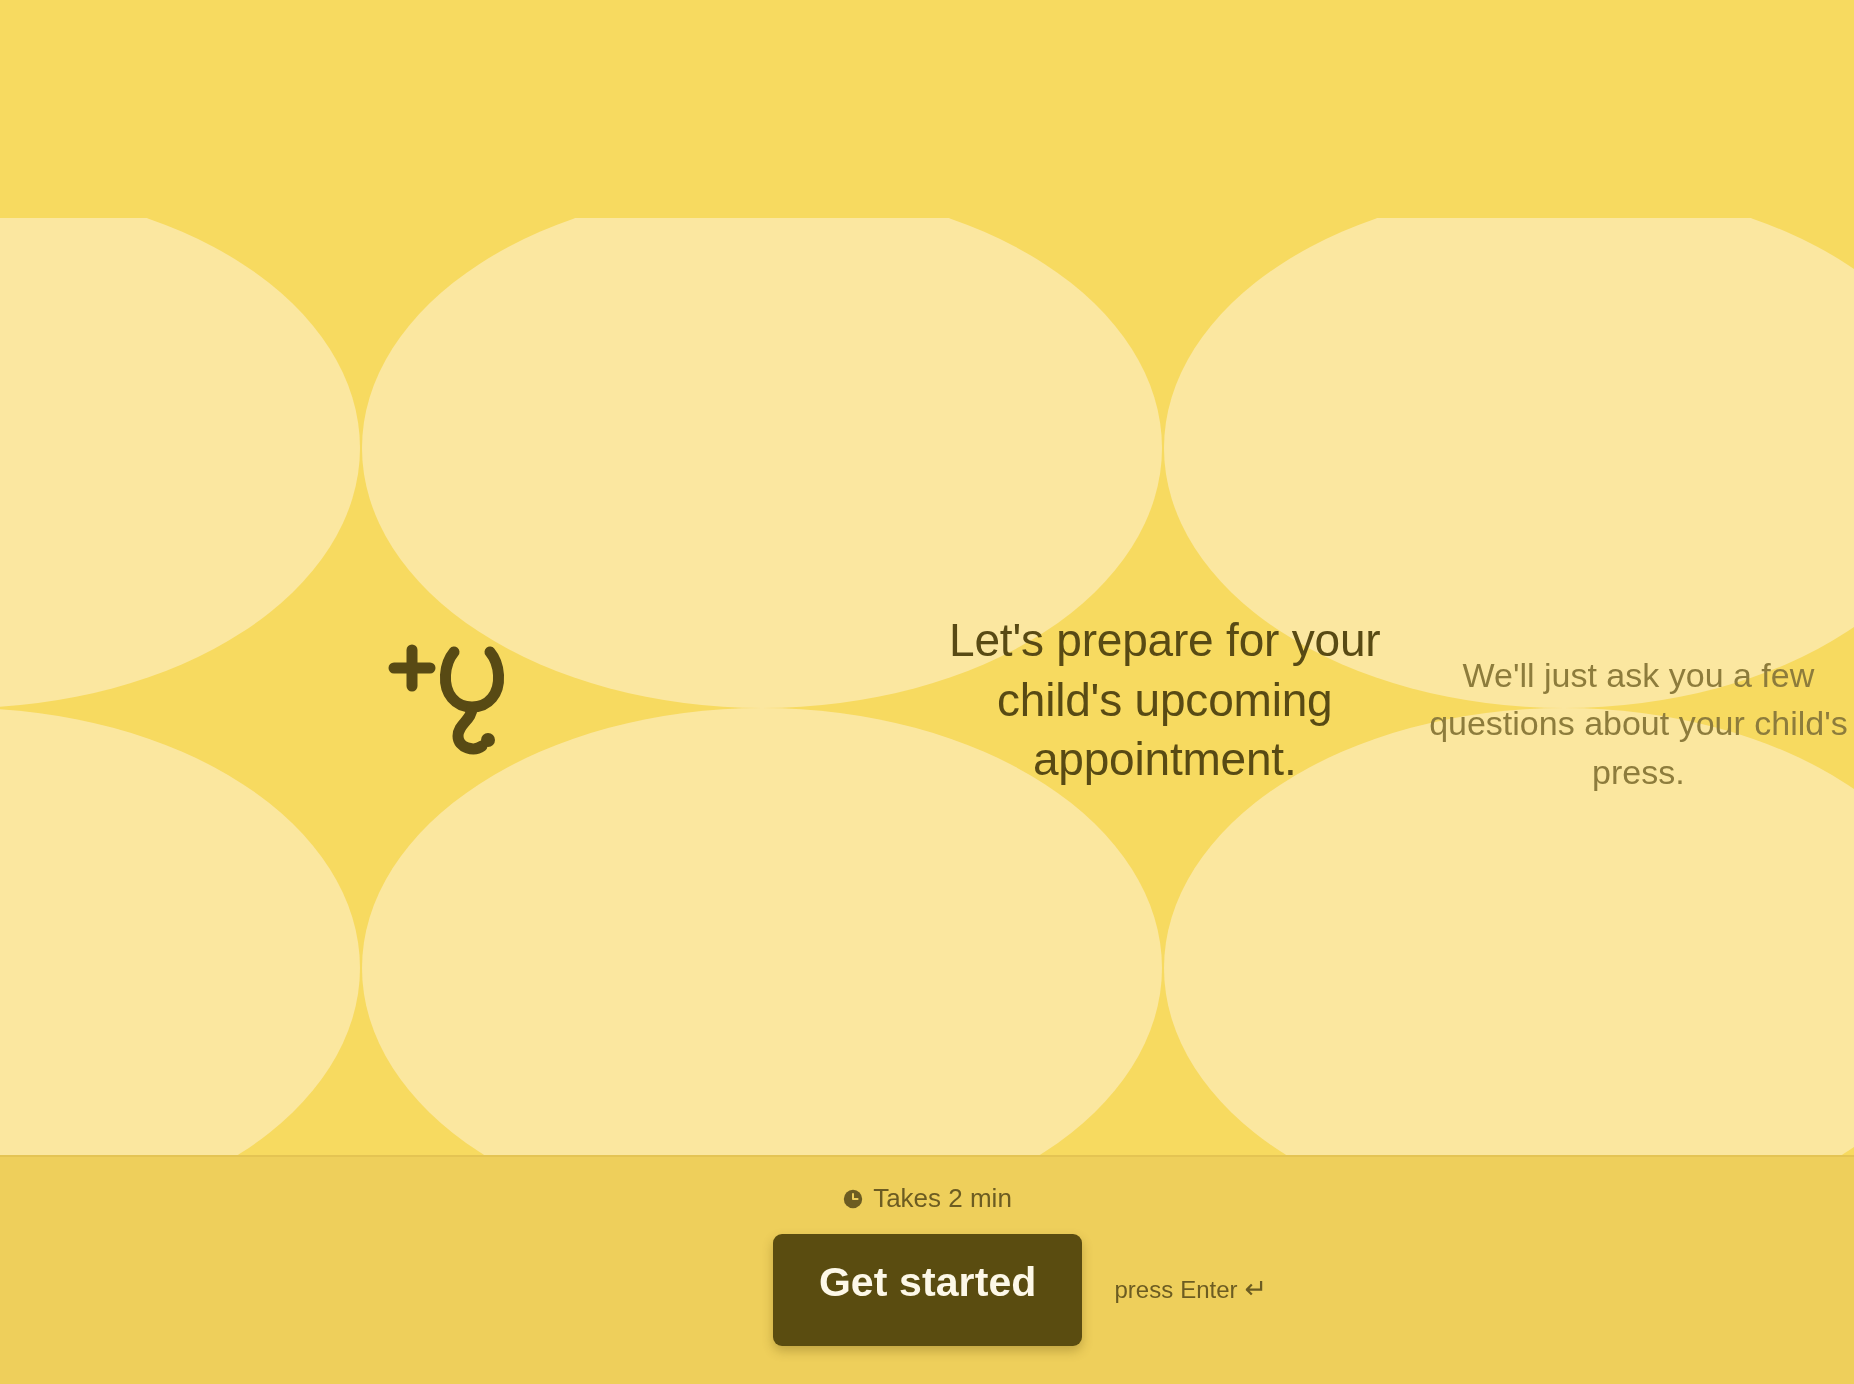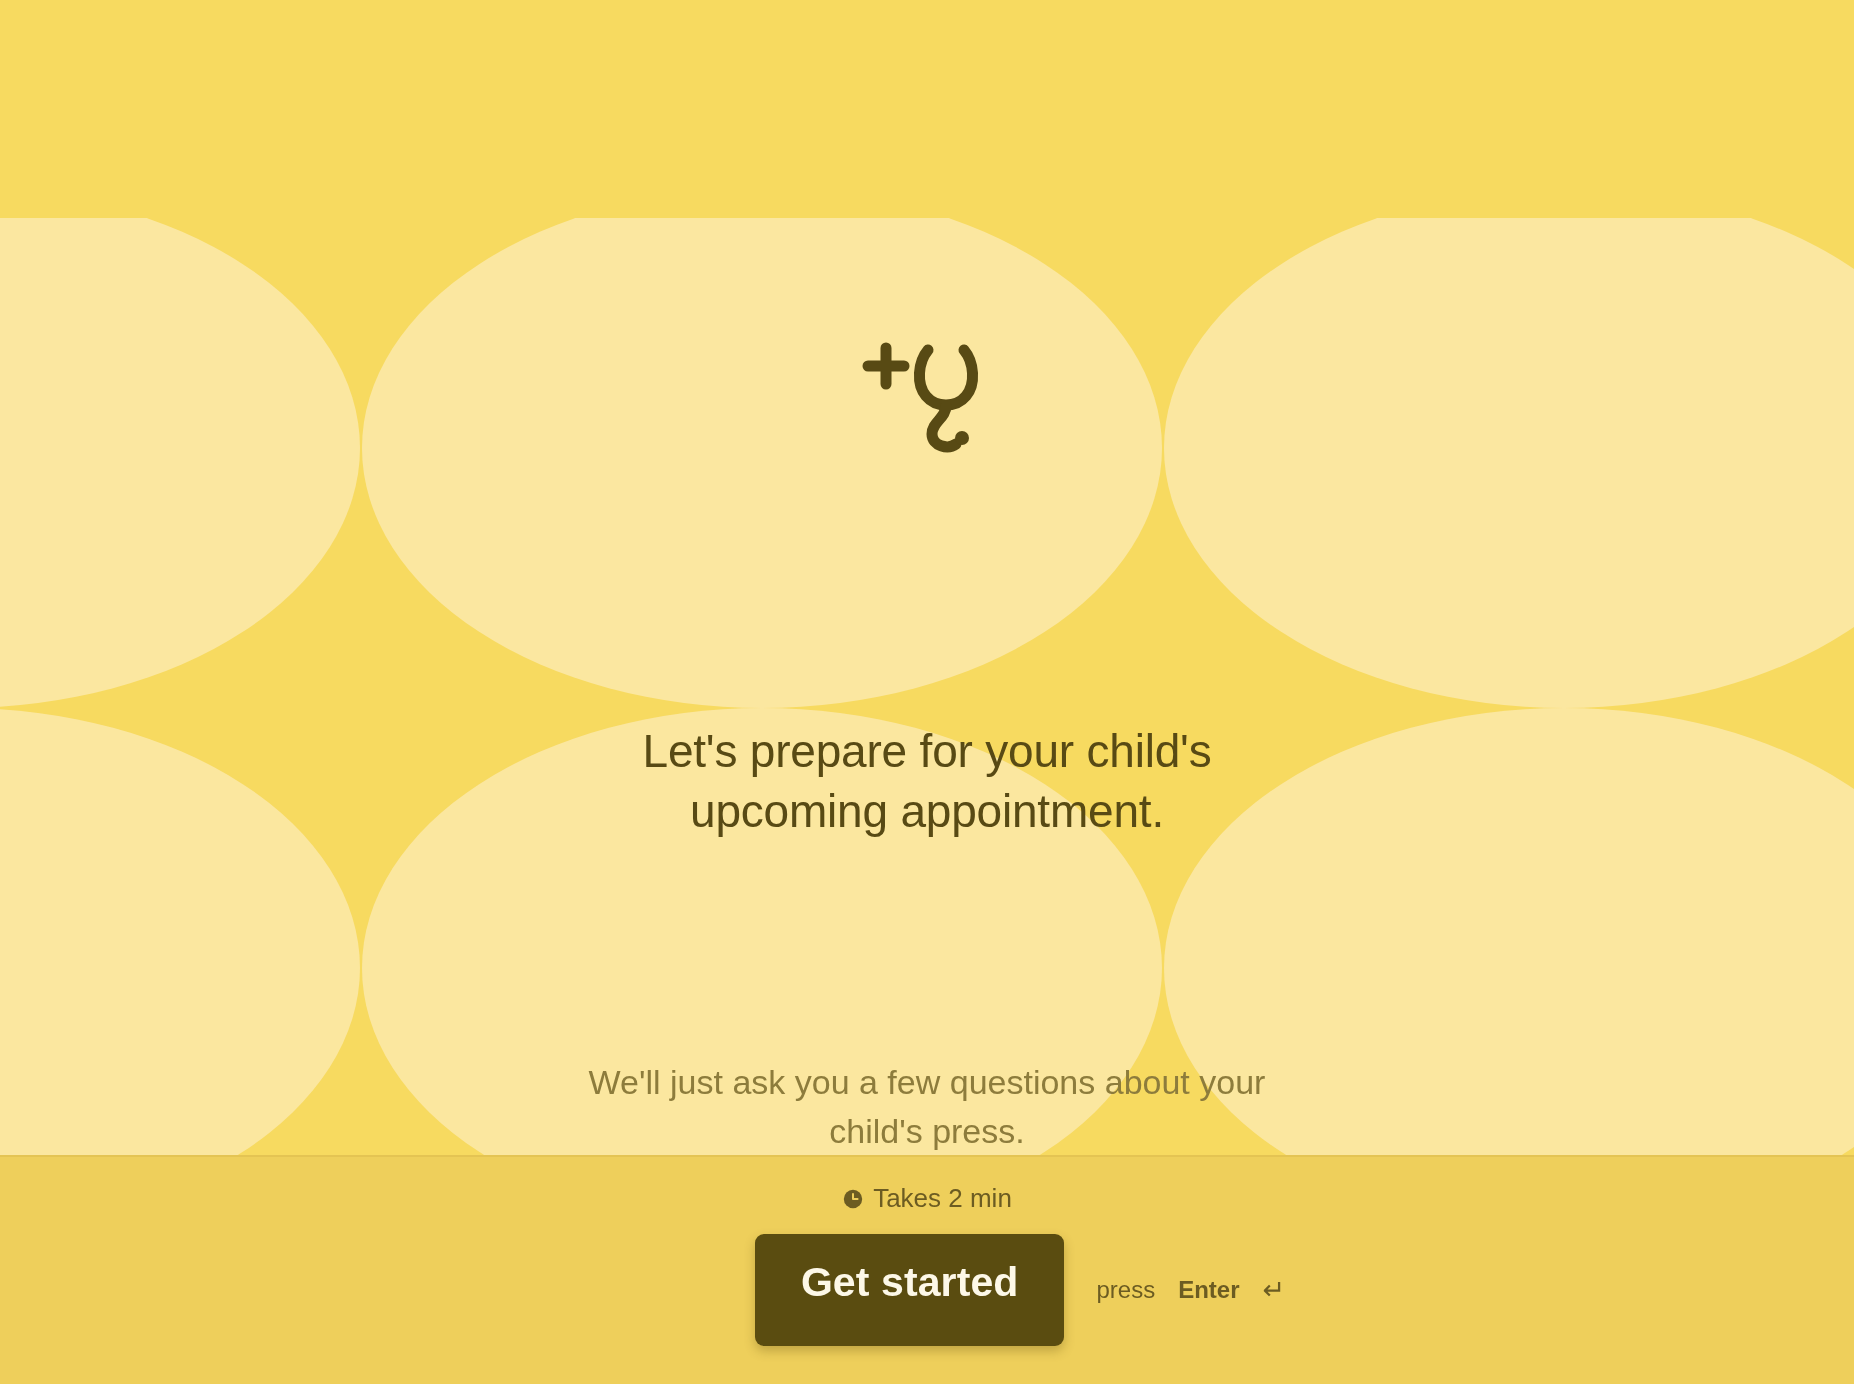--- a/index.html
+++ b/index.html
@@ -36,23 +36,23 @@
 
   
   .blob.r2 { opacity:.98; }
 
   
   #content {
     position:absolute;
     left:0; top:218px;
     width:1854px; height:937px;
     display:flex;
-    flex-direction:column;
+    flex-direction:row;
     align-items:center;
-    justify-content:space-between;
+    justify-content:flex-end;
     padding-top:34px;
   }
 
   #logo-wrap {
     width:1854px;
     display:flex;
     justify-content:center;
     align-items:center;
     height:300px;
   }
@@ -121,24 +121,24 @@
     cursor:pointer;
     box-shadow:0 5px 11px rgba(90,70,10,.30);
     letter-spacing:0.1px;
   }
 
   #enter-hint {
     font-size:24px;
     color:#6c5c22;
     white-space:nowrap;
     display:flex;
-    align-items:center;
-    gap:23px;
+    align-items:flex-start;
+    gap:7px;
   }
-  #enter-hint .kb { font-weight:700; }
+  #enter-hint .kb { font-weight:400; }
   #enter-hint .ret { font-size:27px; line-height:1; }
 </style>
 </head>
 <body>
 
 <div id="blob-layer">
   <div class="blob r1 c0"></div>
   <div class="blob r1 c1"></div>
   <div class="blob r1 c2"></div>
 

